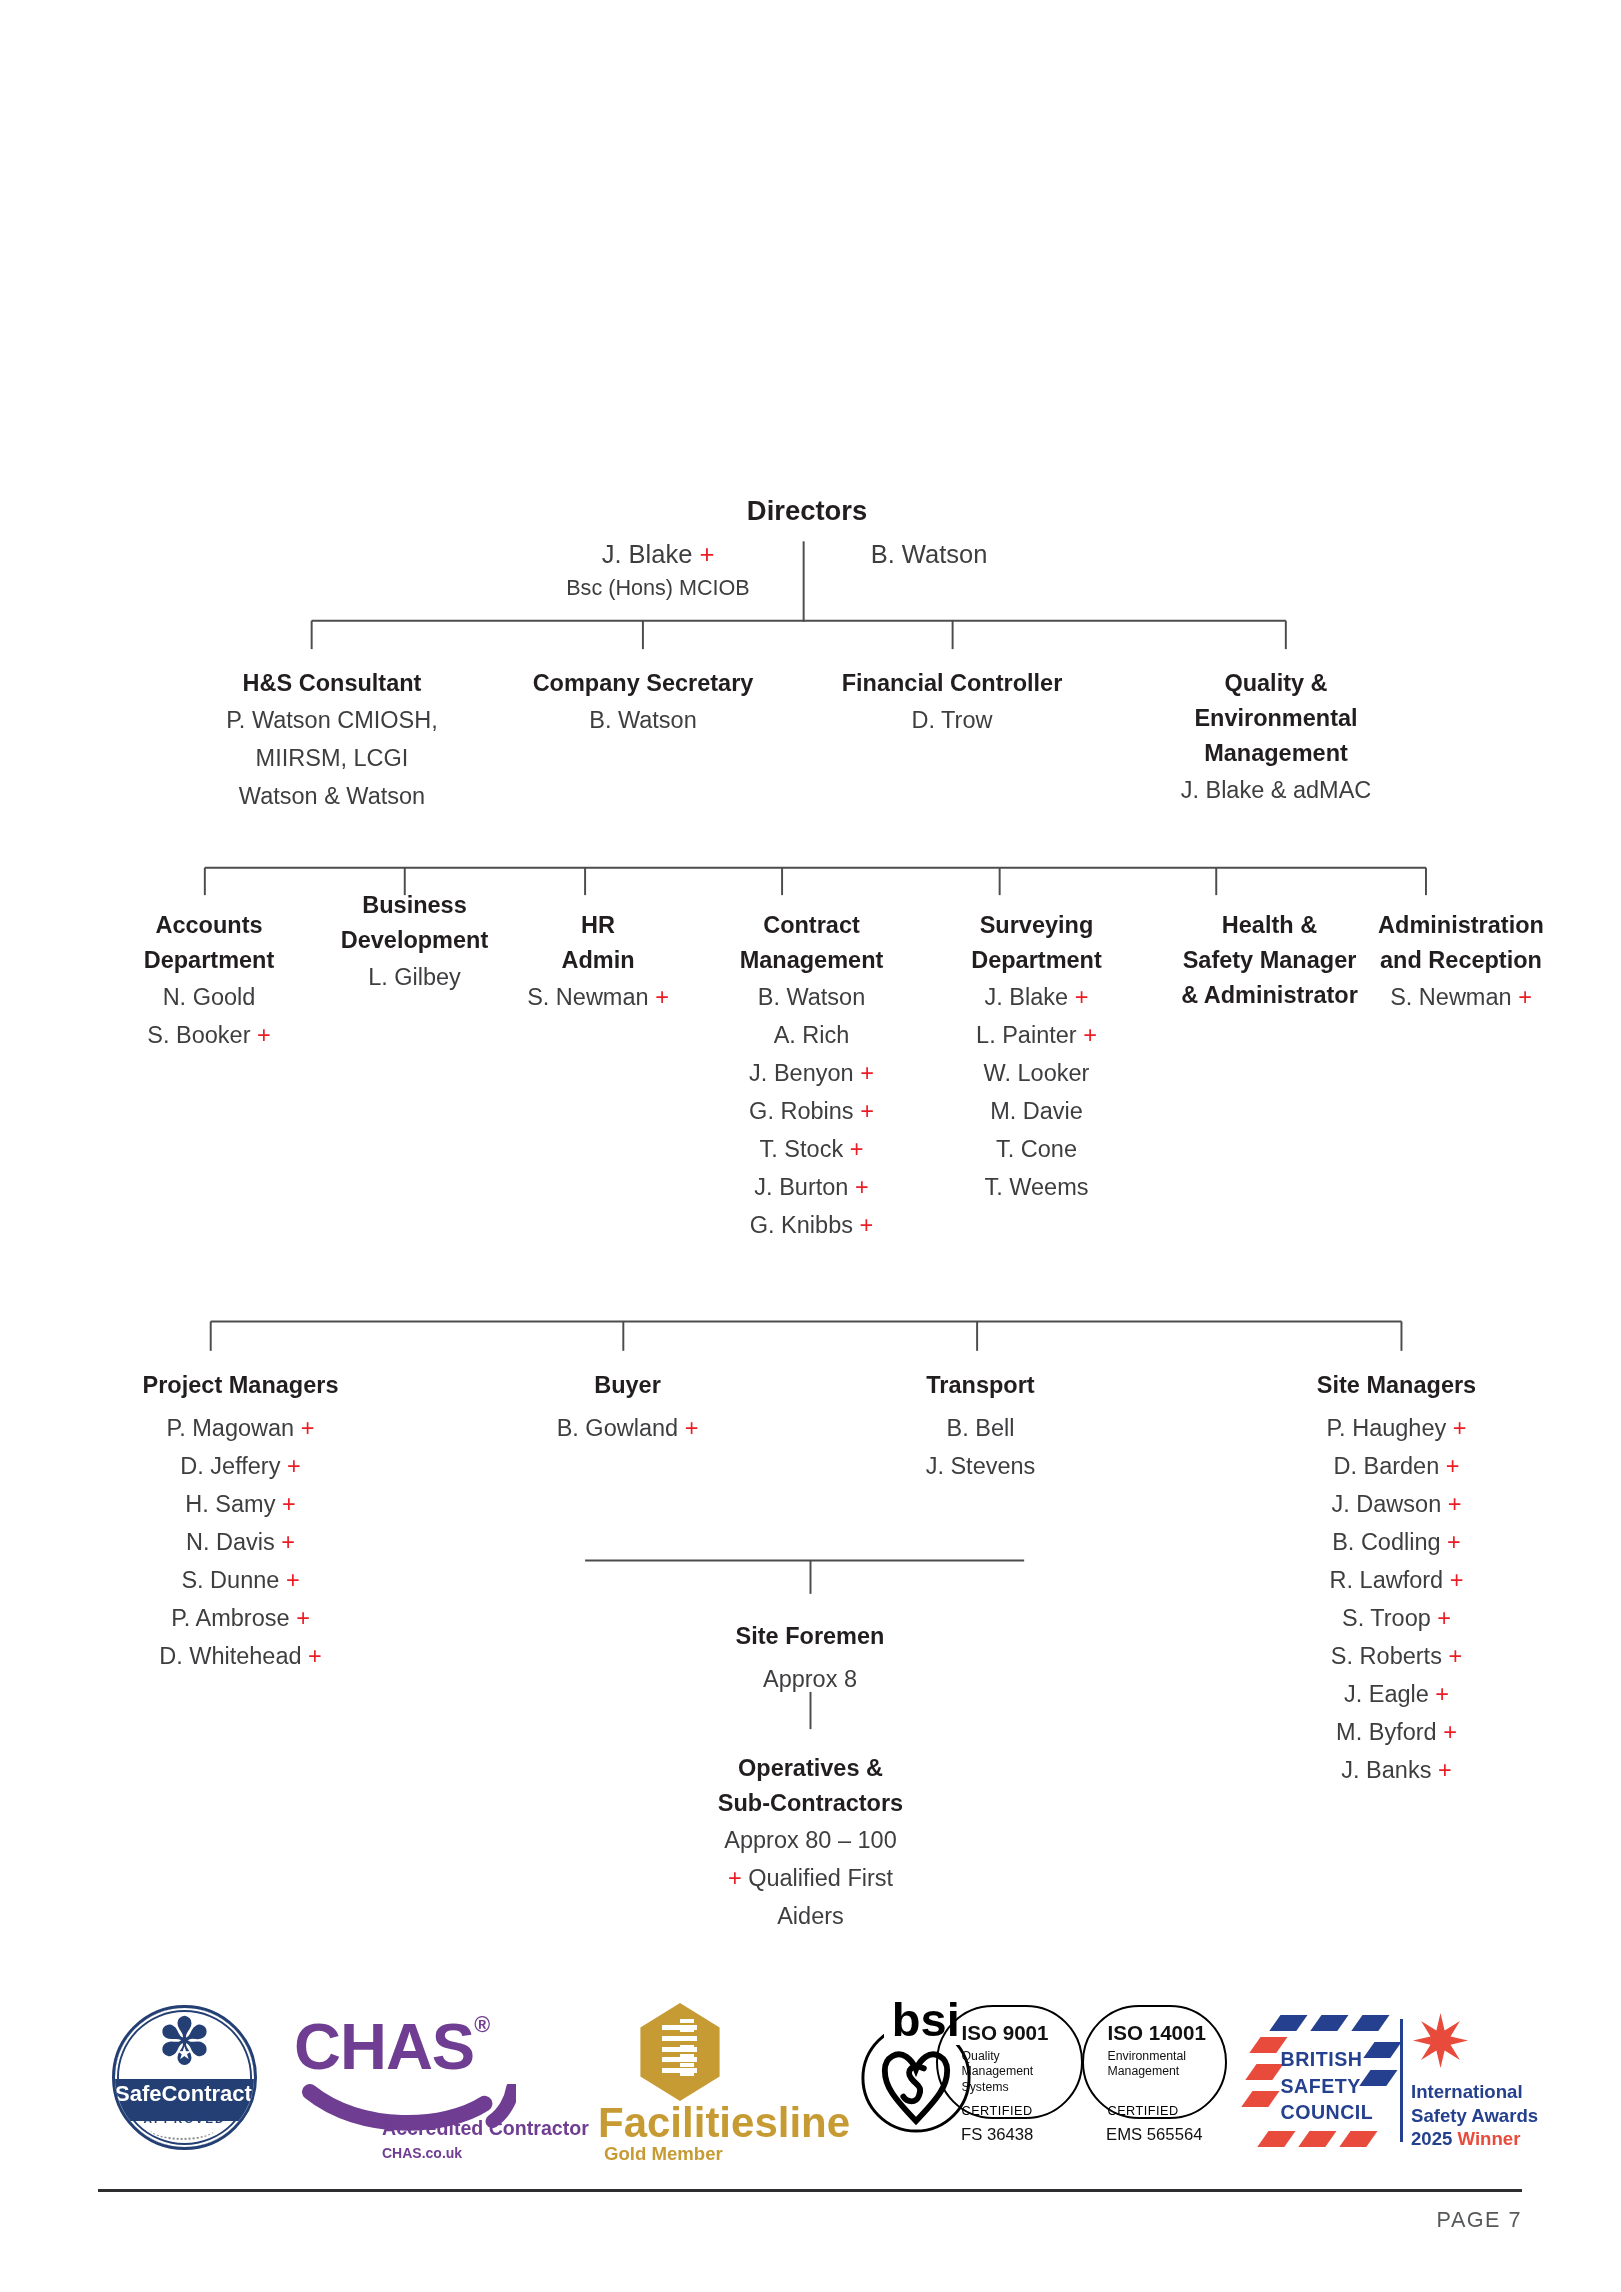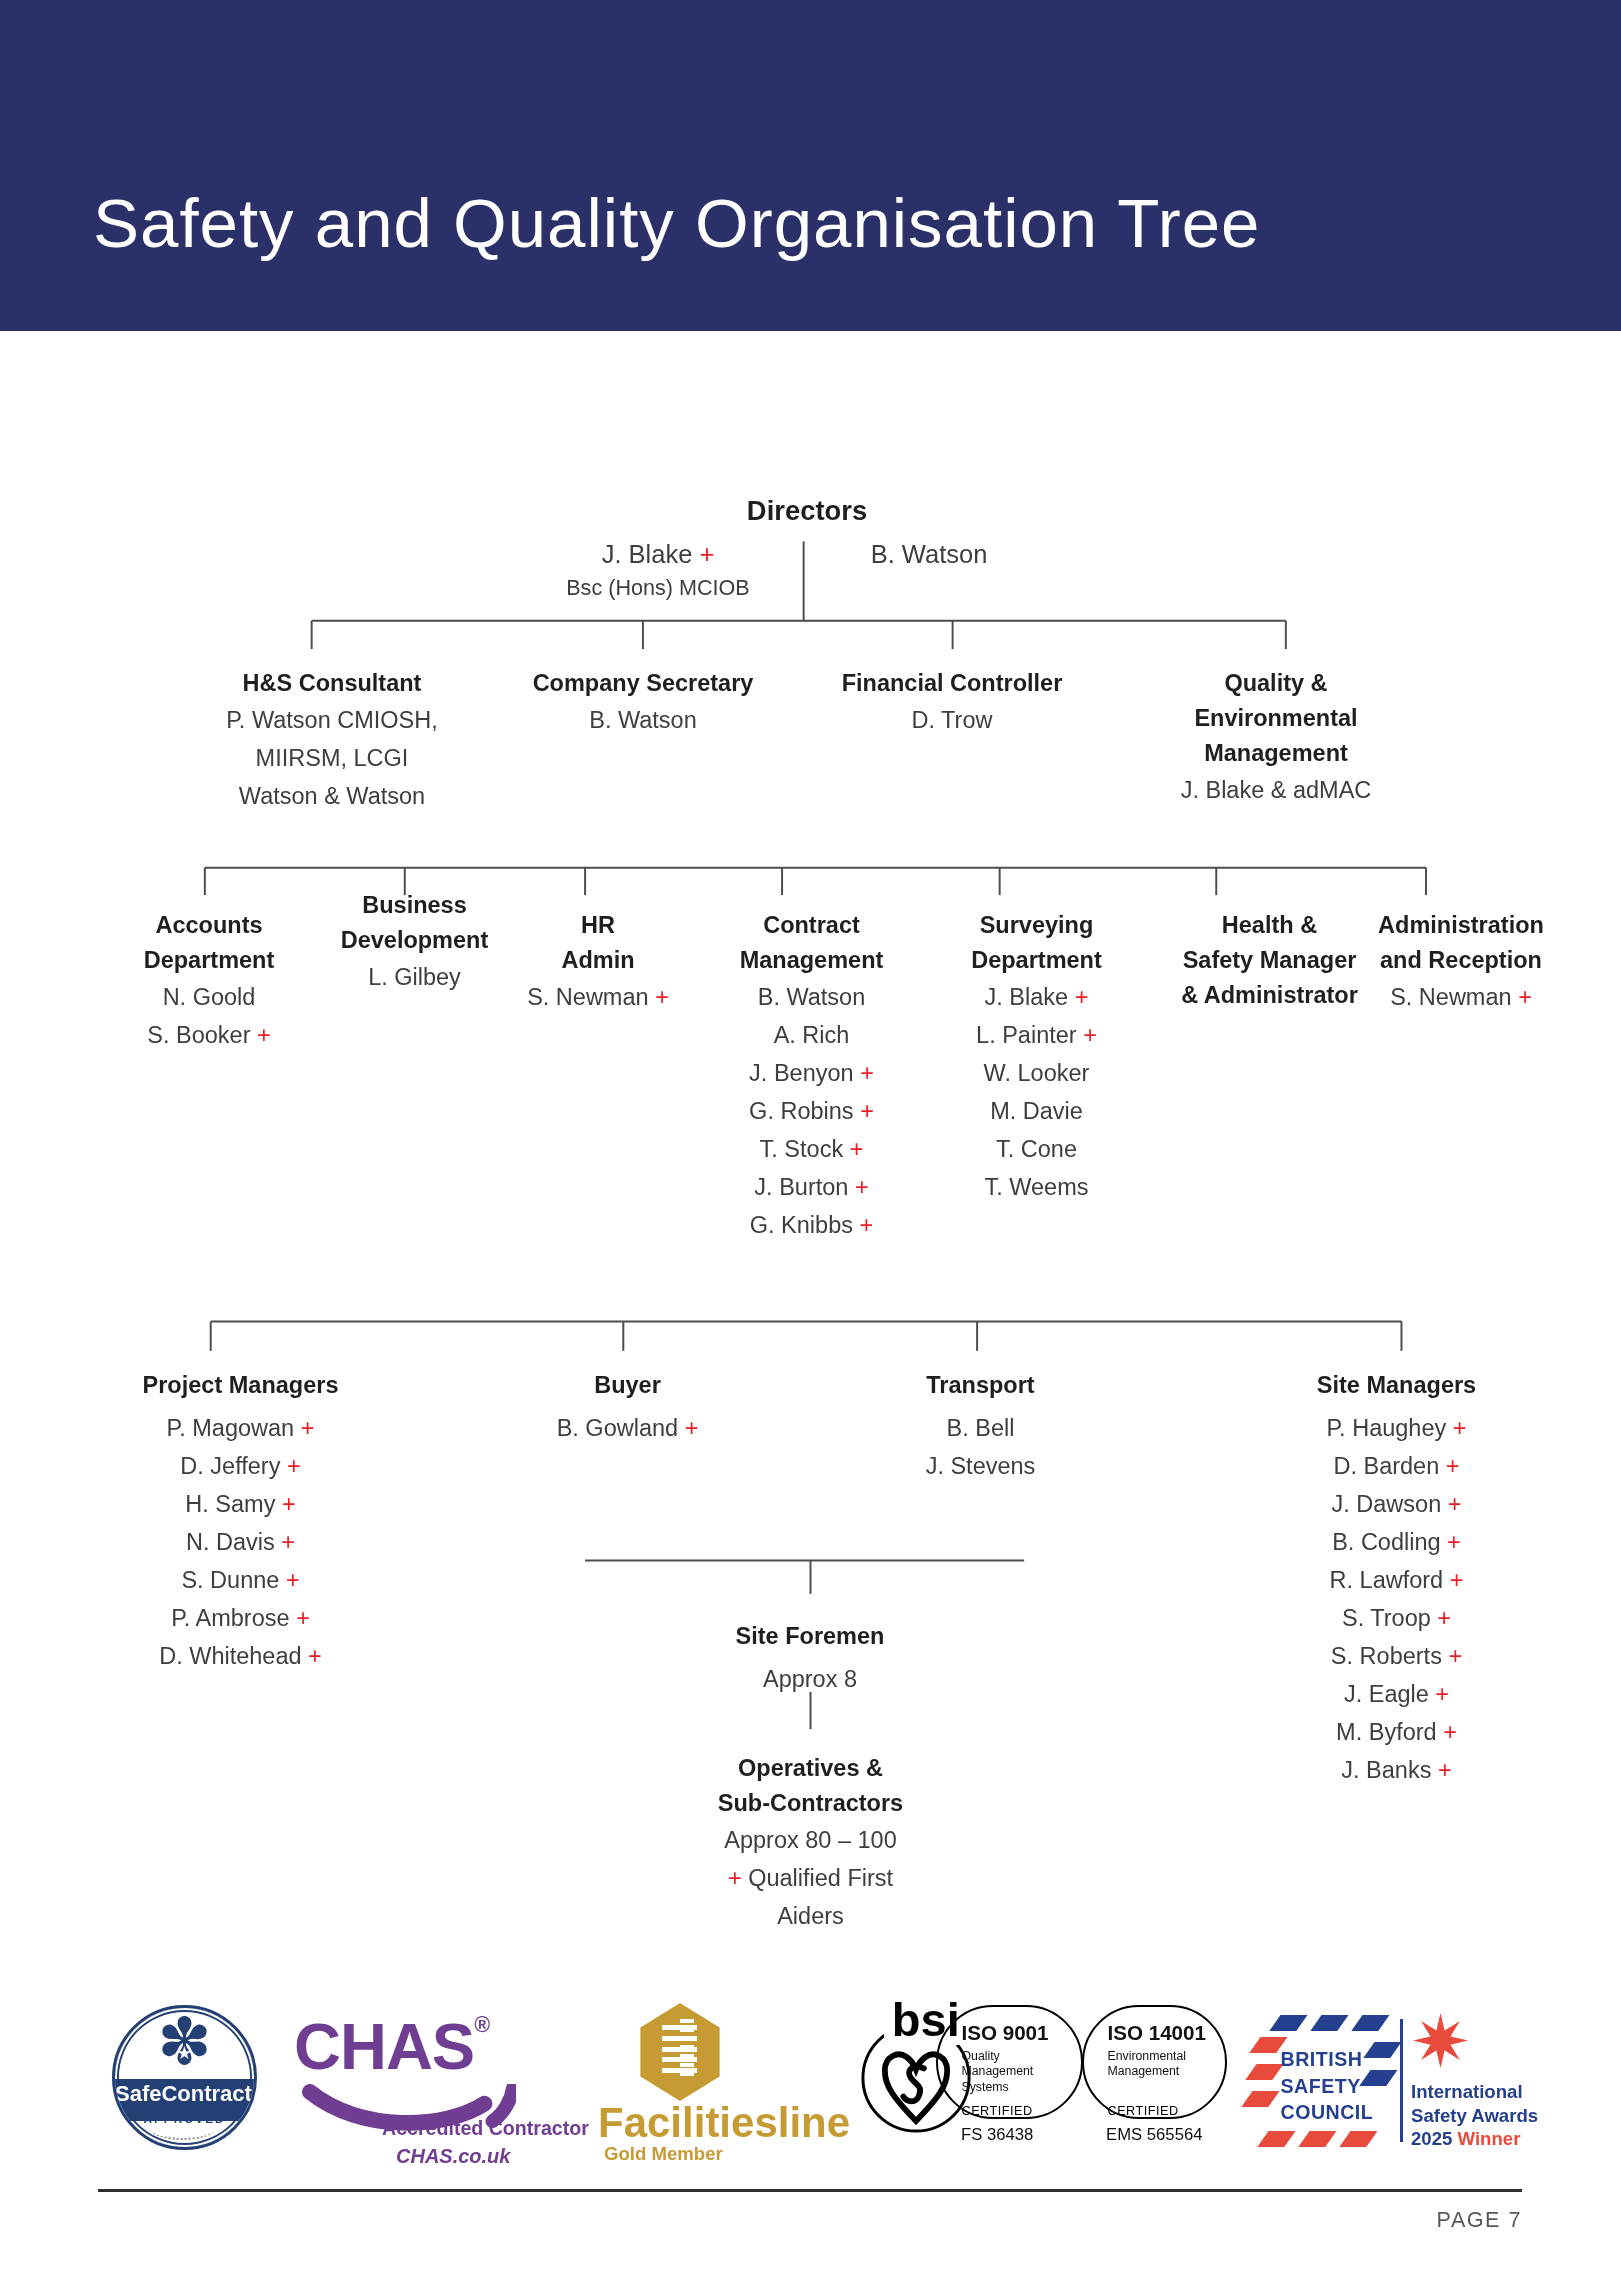--- a/index.html
+++ b/index.html
@@ -31,21 +31,21 @@
         color:#fff;font-weight:bold;font-size:22px;line-height:29px;text-align:center;}
   .sc-approved{position:absolute;left:0;top:104px;width:100%;text-align:center;
         font-size:11.8px;font-weight:bold;letter-spacing:2px;color:#233f74;}
   .sc-squiggle{position:absolute;left:35px;top:110px;width:65px;height:19.6px;
         border-bottom:2px dotted #8a8a8a;border-radius:50%;}
   .chas-name{position:absolute;left:294px;top:2009px;font-size:65px;font-weight:bold;
         color:var(--purple,#6f3d91);letter-spacing:-1px;}
   .chas-reg{font-size:21.6px;vertical-align:37px;}
   .chas-swoosh{position:absolute;left:300px;top:2084px;}
   .chas-l1{position:absolute;left:382px;top:2117px;font-size:19.6px;font-weight:bold;color:var(--purple,#6f3d91);}
-  .chas-l2{position:absolute;left:396px;top:2145px;font-size:20px;font-weight:bold;color:var(--purple,#6f3d91);font-style:italic;}
+  .chas-l2{position:absolute;left:382px;top:2145px;font-size:14px;font-weight:bold;color:var(--purple,#6f3d91);}
   .fl-hex{position:absolute;left:635px;top:2003px;width:90px;height:98px;background:var(--gold,#c79b34);
         clip-path:polygon(50% 0,94% 25%,94% 75%,50% 100%,6% 75%,6% 25%);}
   .fl-bld{position:absolute;left:27.4px;top:21.6px;width:35px;height:51px;
         background:repeating-linear-gradient(to bottom,#ffffff 0 4.9px,rgba(255,255,255,0) 4.9px 10.8px);}
   .fl-bld2{position:absolute;left:45px;top:15.7px;width:13.7px;height:57px;
         background:repeating-linear-gradient(to bottom,#ffffff 0 3.9px,rgba(255,255,255,0) 3.9px 8.8px);}
   .fl-name{position:absolute;left:598px;top:2099px;font-size:42px;font-weight:bold;color:var(--gold,#c79b34);}
   .fl-member{position:absolute;left:604px;top:2143px;font-size:18.6px;font-weight:bold;color:var(--gold,#c79b34);}
   .bsi-circle{position:absolute;left:859px;top:2021px;}
   .bsi-name{position:absolute;left:884px;top:1994px;font-size:47px;font-weight:bold;color:#000;
@@ -69,23 +69,20 @@
         color:var(--bsc_blue,#24408e);}
   .bsc-winner{color:var(--bsc_red,#e84b3c);}
   .footer-rule{position:absolute;left:98px;top:2189px;width:1424px;height:2.9px;background:#2e2e30;}
   .page-number{position:absolute;right:99px;top:2207px;font-size:21.6px;letter-spacing:1.5px;color:#57585a;}
 </style>
 </head>
 <body>
 
 <div class="page">
 
-  <div class="banner">
-    <h1 class="banner-title">Safety and Quality Organisation Tree</h1>
-  </div>
 
   <svg class="connectors" width="1621" height="2293" viewBox="0 0 1654 2339">
 
     <line x1="820" y1="552" x2="820" y2="634"></line>
     <line x1="318" y1="633" x2="1312" y2="633"></line>
     <line x1="318" y1="633" x2="318" y2="662"></line>
     <line x1="656" y1="633" x2="656" y2="662"></line>
     <line x1="972" y1="633" x2="972" y2="662"></line>
     <line x1="1312" y1="633" x2="1312" y2="662"></line>
 

